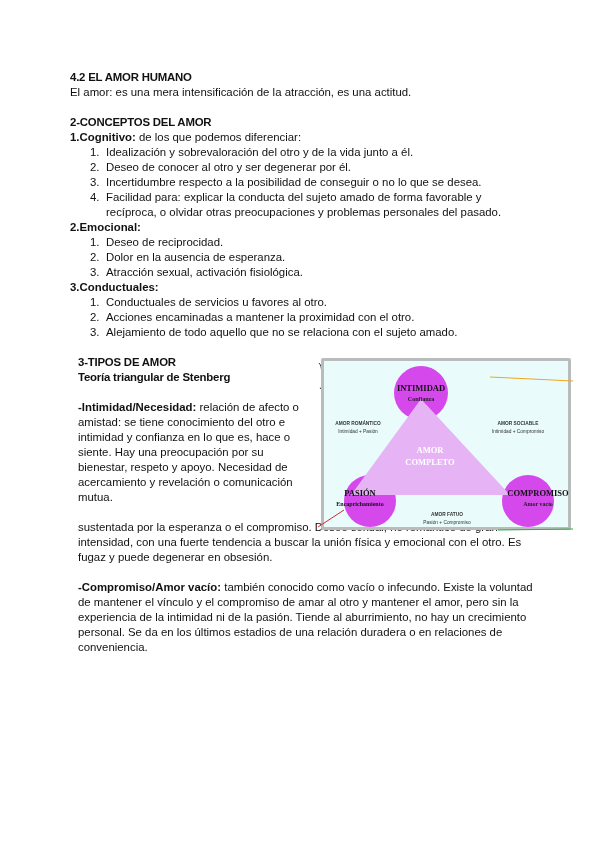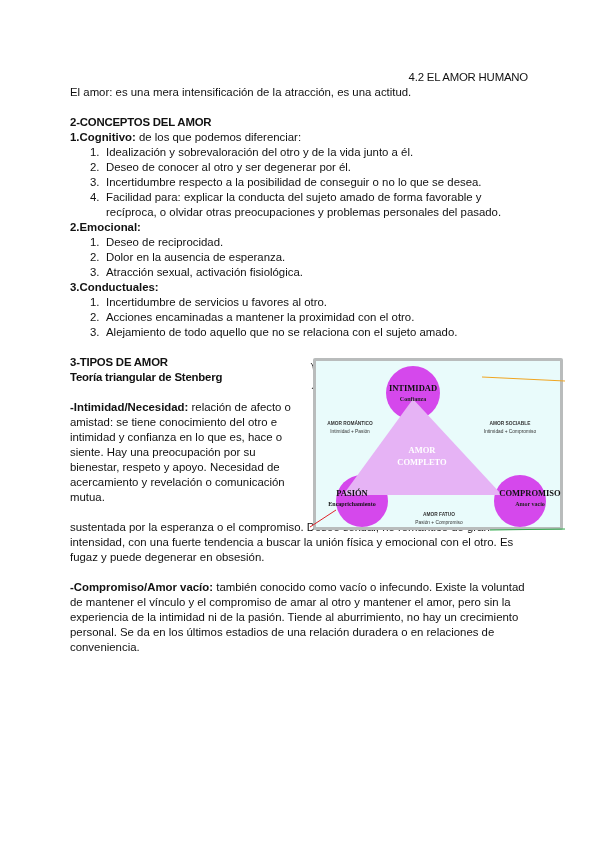--- a/index.html
+++ b/index.html
@@ -4,33 +4,33 @@
   <style>
     html, body { margin: 0; padding: 0; background: #ffffff; }
     body {
       width: 600px; height: 848px; position: relative; overflow: hidden;
       font-family: "Liberation Sans", "DejaVu Sans", sans-serif;
       color: #111;
       font-size: 11.4px;
     }
     .page { position: absolute; left: 70px; top: 70px; width: 458px; }
     .title {
-      text-align: right; font-weight: normal; font-size: 11.4px;
+      text-align: left; font-weight: bold; font-size: 11.4px;
       line-height: 15px; letter-spacing: -0.2px;
     }
     .h { font-weight: bold; line-height: 15px; letter-spacing: -0.2px; }
     p { margin: 0; line-height: 15px; }
     .justify { text-align: justify; }
     .gap { height: 15px; }
     ol { margin: 0; padding: 0 0 0 20px; list-style: none; }
     ol li { position: relative; line-height: 15px; padding-left: 16px; }
     ol li .num { position: absolute; left: 0; top: 0; }
     .label-bold { font-weight: bold; }
 
-    .sec3 { position: relative; }
+    .sec3 { position: relative; margin-left: 8px; }
     .leftcol { width: 228px; }
     .diagram {
       position: absolute; left: 240px; top: 0px;
       width: 255px; height: 176px;
     }
     .full { width: 458px; }
   </style>
 </head>
 <body>
 
@@ -53,21 +53,21 @@
 
   <p><span class="label-bold">2.Emocional:</span></p>
   <ol>
     <li><span class="num">1.</span><span>Deseo de reciprocidad.</span></li>
     <li><span class="num">2.</span><span>Dolor en la ausencia de esperanza.</span></li>
     <li><span class="num">3.</span><span>Atracción sexual, activación fisiológica.</span></li>
   </ol>
 
   <p><span class="label-bold">3.Conductuales:</span></p>
   <ol>
-    <li><span class="num">1.</span><span>Incertidumbre de servicios u favores al otro.</span></li>
+    <li><span class="num">1.</span><span>Conductuales de servicios u favores al otro.</span></li>
     <li><span class="num">2.</span><span>Acciones encaminadas a mantener la proximidad con el otro.</span></li>
     <li><span class="num">3.</span><span>Alejamiento de todo aquello que no se relaciona con el sujeto amado.</span></li>
   </ol>
 
   <div class="gap"></div>
 
   <div class="sec3">
     <div class="leftcol">
       <div class="h">3-TIPOS DE AMOR</div>
       <div class="h">Teoría triangular de Stenberg</div>

